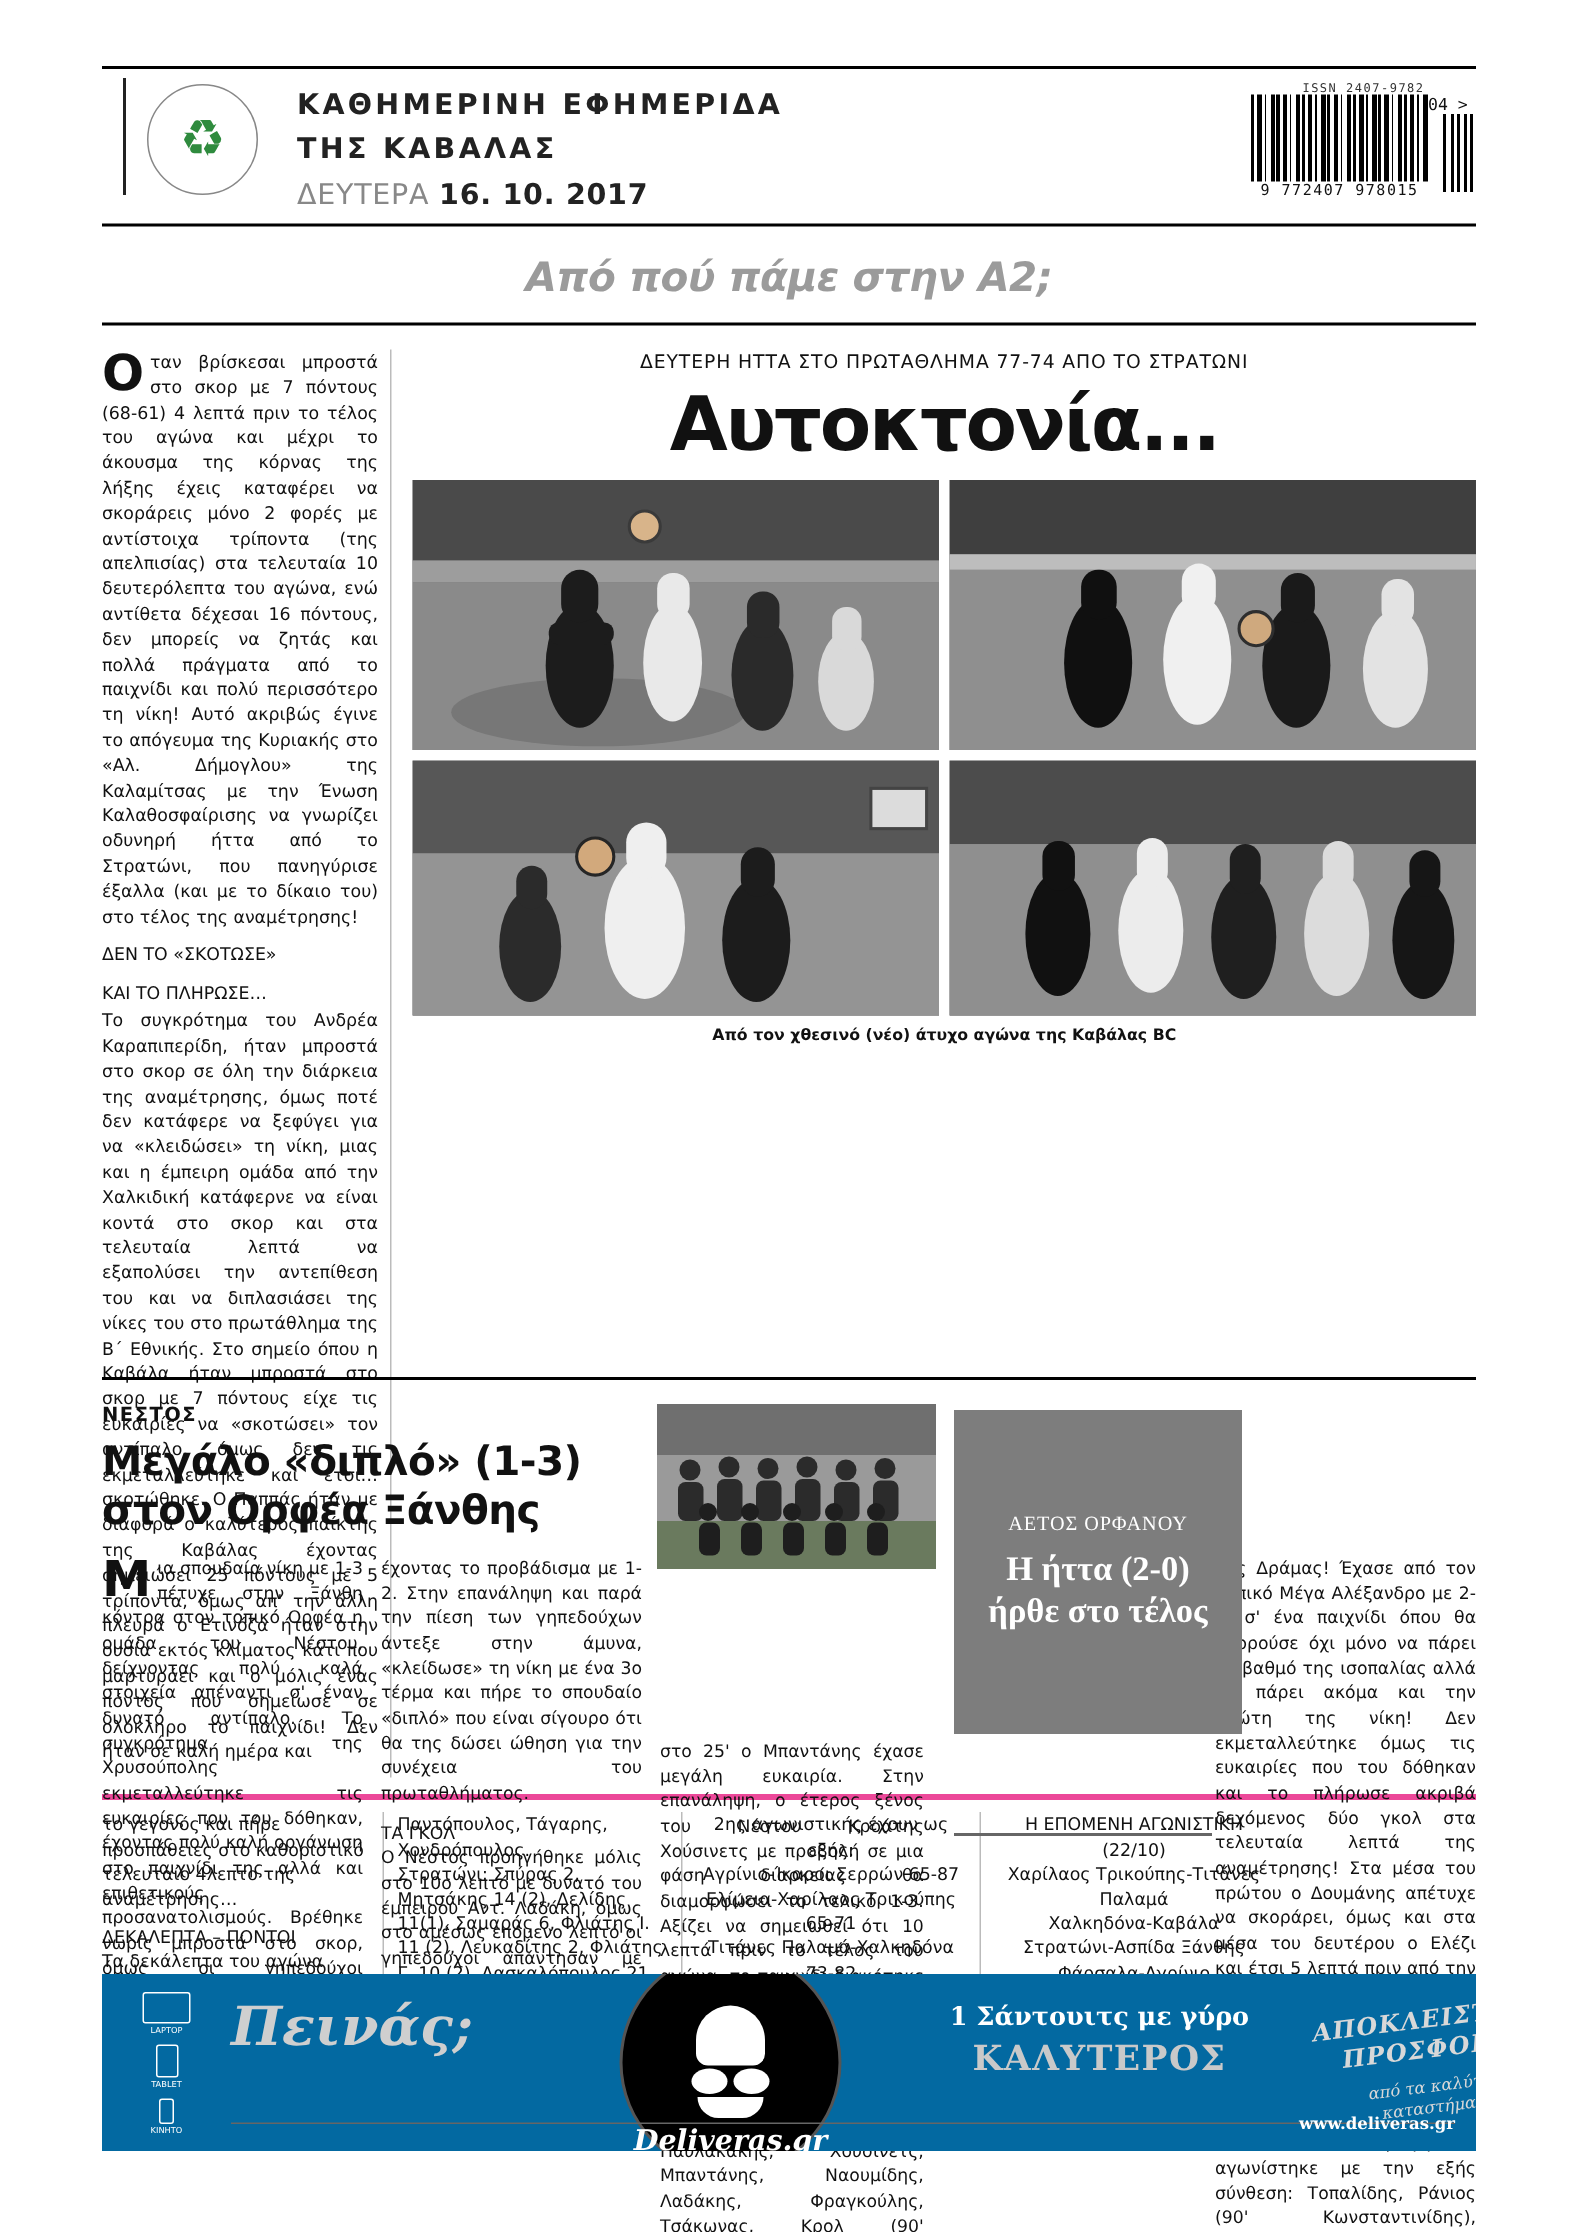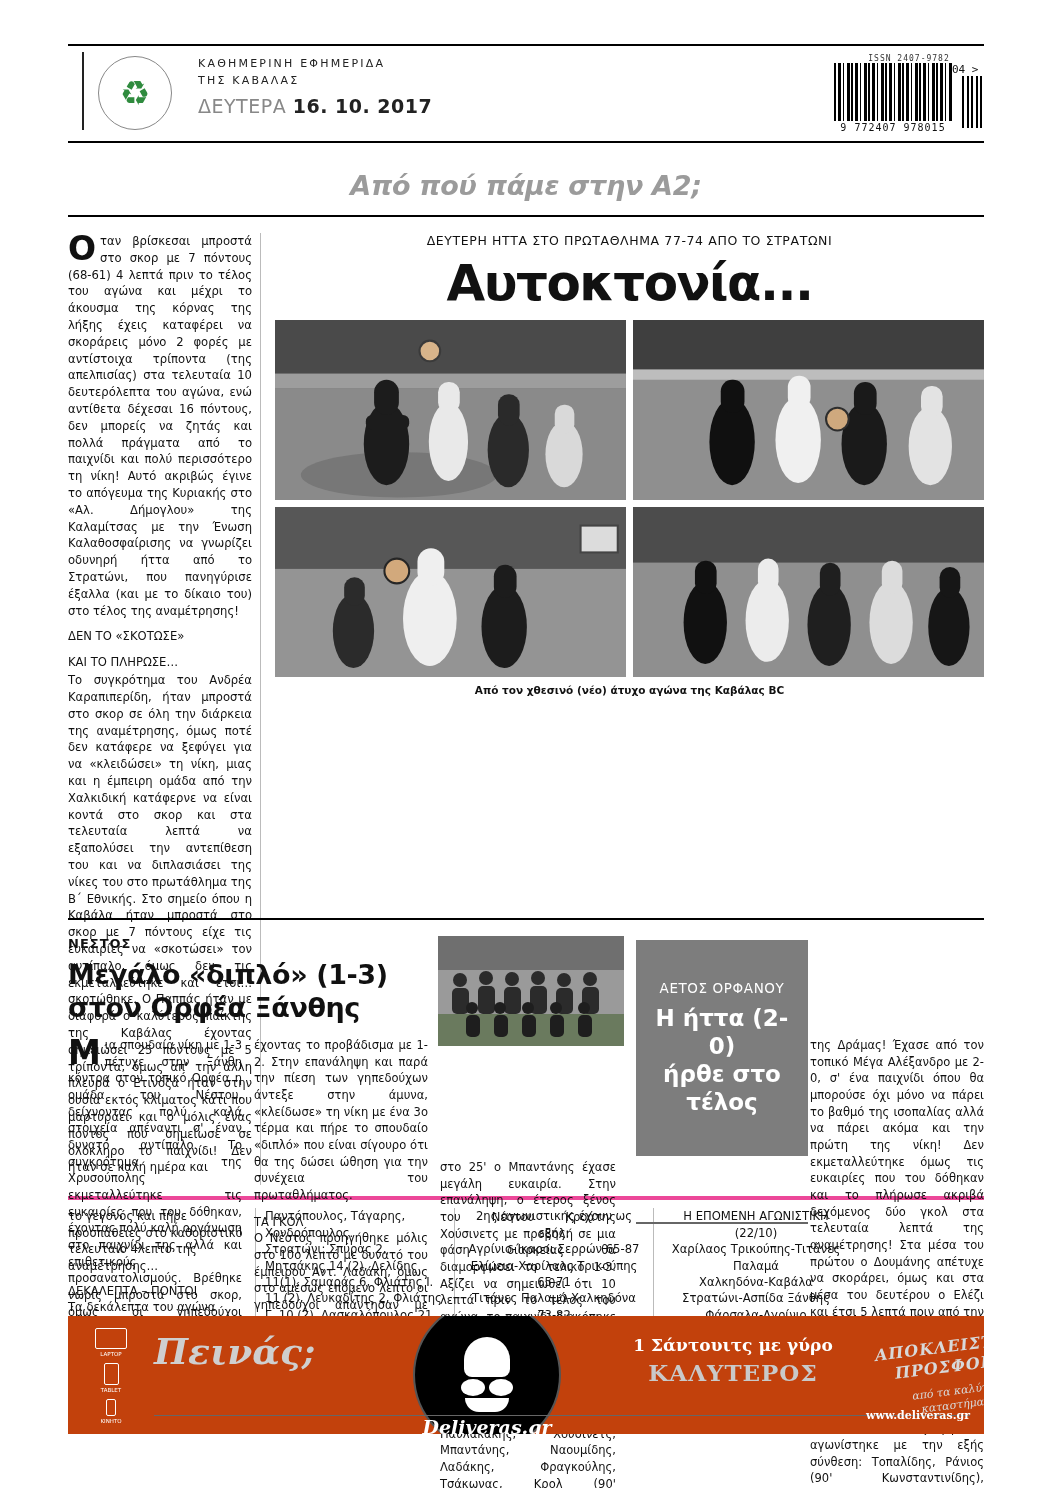--- a/index.html
+++ b/index.html
@@ -11,21 +11,21 @@
   .rule-top{border-top:2px solid #000;width:916px;}
   .mast-row{display:flex;align-items:flex-start;padding-top:6px;}
   .logo-box{background:#000;width:368px;height:78px;display:flex;align-items:center;justify-content:center;}
   .logo-text{font-size:54px;letter-spacing:-1px;line-height:1;font-family:"DejaVu Sans","Liberation Sans",sans-serif;}
   .logo-nea{color:#9a9a9a;font-weight:400;}
   .logo-eg{color:#fff;font-weight:700;}
   .mast-sep{width:2px;background:#222;height:78px;margin:0 14px;}
   .recycle{width:72px;height:72px;border-radius:50%;border:1px solid #888;display:flex;align-items:center;justify-content:center;margin-top:4px;position:relative;}
   .recycle-glyph{color:#2f8b3e;font-size:34px;line-height:1;}
   .mast-info{margin-left:26px;padding-top:4px;}
-  .mast-info .l1,.mast-info .l2{font-size:11px;letter-spacing:2.2px;font-weight:400;color:#222;line-height:1.5;}
+  .mast-info .l1,.mast-info .l2{font-size:19px;letter-spacing:2.2px;font-weight:700;color:#222;line-height:1.5;}
   .mast-date{margin-top:6px;font-size:19px;color:#222;letter-spacing:.5px;}
   .mast-date .dow{color:#888;font-weight:400;}
   .mast-date .d{font-weight:700;}
   .barcode-wrap{margin-left:auto;text-align:center;padding-top:2px;}
   .issn{font-family:"DejaVu Sans Mono","Liberation Mono",monospace;font-size:8px;letter-spacing:1px;color:#333;}
   .bc-row{display:flex;align-items:flex-start;}
   .bars{height:58px;width:118px;background:
     repeating-linear-gradient(90deg,#000 0 2px,#fff 2px 4px,#000 4px 7px,#fff 7px 9px,#000 9px 10px,#fff 10px 13px,#000 13px 16px,#fff 16px 17px);}
   .bars2{height:52px;width:22px;margin-left:10px;background:
     repeating-linear-gradient(90deg,#000 0 2px,#fff 2px 5px,#000 5px 7px,#fff 7px 9px);}
@@ -69,27 +69,27 @@
   .sep-rule{position:absolute;left:68px;top:918px;width:916px;border-top:2px solid #000;}
   .a2{position:absolute;left:68px;top:936px;width:916px;}
   .a2-head{width:380px;}
   .eyebrow{font-size:13px;font-weight:700;letter-spacing:1px;}
   .a2-title{font-size:27px;font-weight:700;line-height:1.22;margin-top:8px;letter-spacing:-.4px;}
   .a2-cols{display:flex;margin-top:12px;}
   .a2-col{font-size:11.5px;line-height:1.45;text-align:justify;padding-right:12px;}
   .c1{width:180px}.c2{width:180px}.c3{width:182px}.c4{width:176px}.c5{width:180px;padding-right:0}
 
   .team-photo{position:absolute;left:438px;top:936px;width:186px;height:110px;background:#7a7a7a;overflow:hidden;}
-  .gbox{position:absolute;left:636px;top:940px;width:172px;height:216px;background:#7d7d7d;color:#fff;display:flex;flex-direction:column;align-items:center;justify-content:center;text-align:center;padding:0 10px;box-sizing:border-box;}
+  .gbox{position:absolute;left:636px;top:940px;width:192px;height:216px;background:#7d7d7d;color:#fff;display:flex;flex-direction:column;align-items:center;justify-content:center;text-align:center;padding:0 10px;box-sizing:border-box;font-family:Liberation Serif, serif;}
   .gbox .gk{font-size:13.5px;letter-spacing:.6px;margin-bottom:8px;}
   .gbox .gt{font-size:23px;font-weight:700;line-height:1.22;}
   .gbox-rule{position:absolute;left:636px;top:1222px;width:172px;border-top:2px solid #666;}
 
   
-  .ad{position:absolute;left:68px;top:1316px;width:916px;height:118px;background:#c2410c;overflow:hidden;}
+  .ad{position:absolute;left:68px;top:1316px;width:916px;height:118px;background:#0369a1;overflow:hidden;}
   .ad-inner{position:relative;width:100%;height:100%;}
   .devices{position:absolute;left:14px;top:12px;width:58px;color:#fff;font-size:5.5px;text-align:center;}
   .dev{margin-bottom:6px;}
   .dev .scr{border:1.6px solid #fff;margin:0 auto 2px;}
   .laptop .scr{width:30px;height:19px;border-radius:2px;}
   .tablet .scr{width:13px;height:20px;border-radius:2px;}
   .phone .scr{width:8px;height:15px;border-radius:2px;}
   .ad-peinas{position:absolute;left:86px;top:14px;color:#cfcfcf;font-style:italic;font-weight:700;font-size:36px;font-family:"DejaVu Serif","Liberation Serif",serif;}
   .ad-brand{position:absolute;left:86px;top:56px;color:#fff;font-style:italic;font-weight:700;font-size:38px;font-family:"DejaVu Serif","Liberation Serif",serif;}
   .ad-oval{position:absolute;left:345px;top:-16px;width:148px;height:150px;background:#000;border:2px solid #555;border-radius:50%;display:flex;flex-direction:column;align-items:center;justify-content:flex-end;padding-bottom:10px;box-sizing:border-box;}

